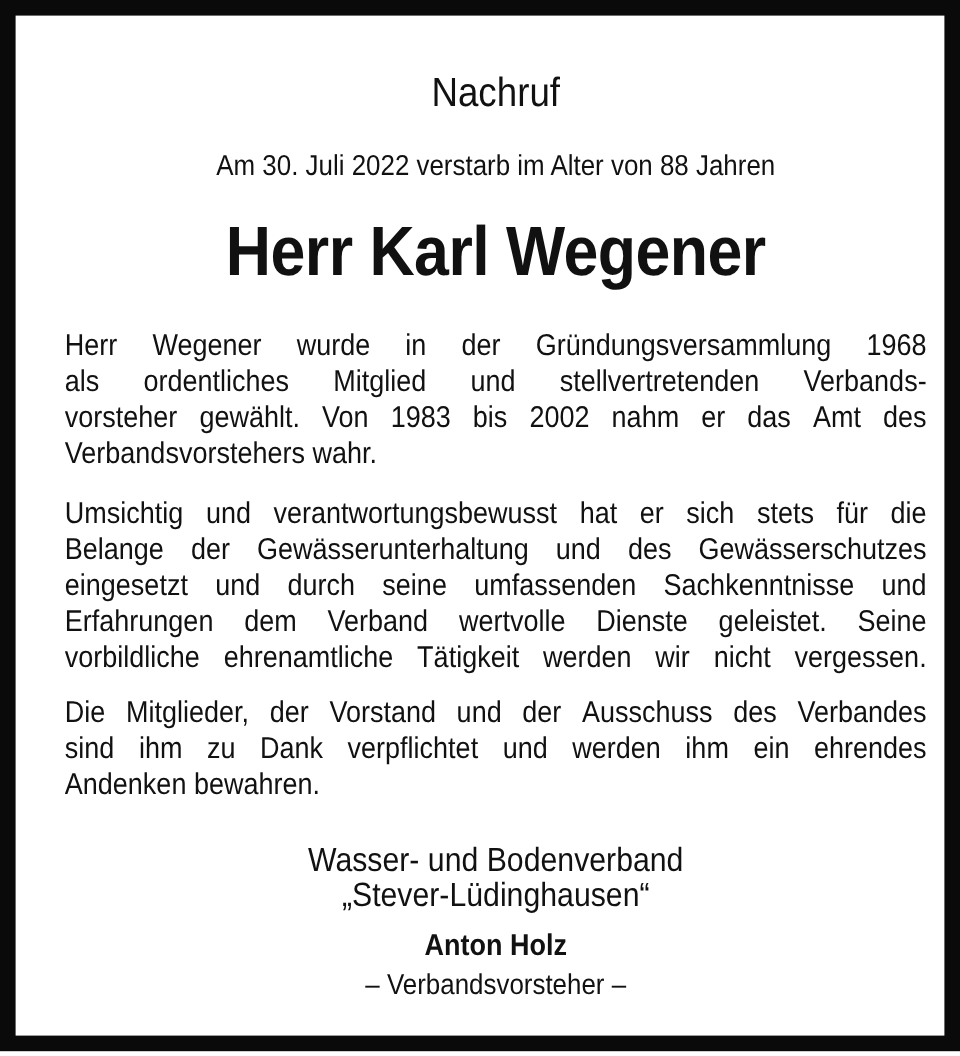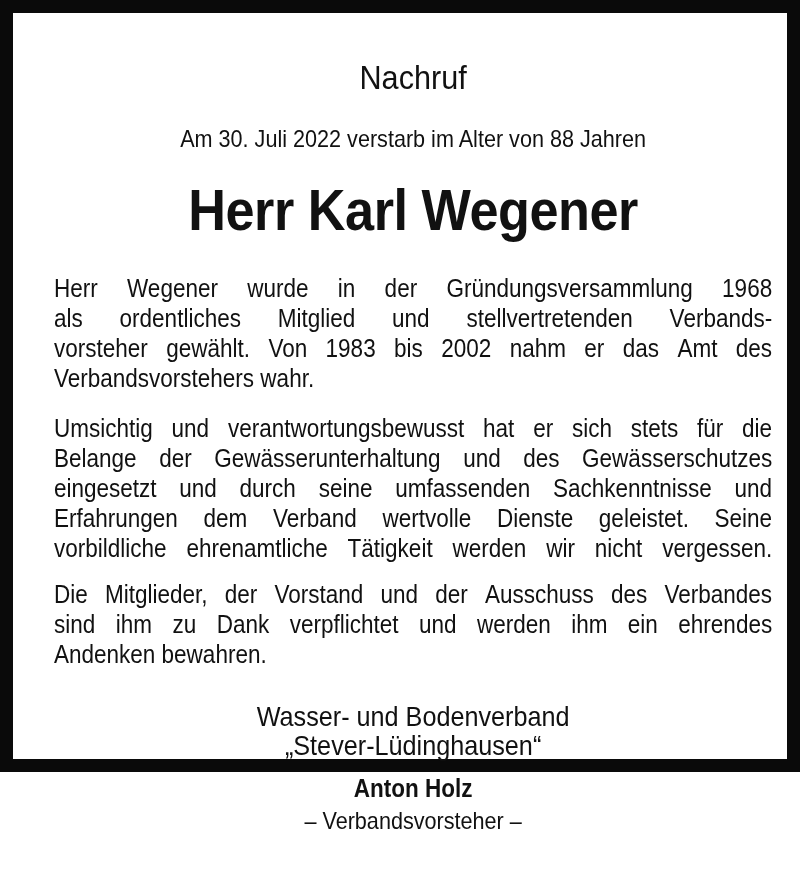--- a/index.html
+++ b/index.html
@@ -1,19 +1,19 @@
 <!DOCTYPE html>
 <html><head>
 <meta charset="utf-8">
 <style>
   html, body { margin: 0; padding: 0; background: #ffffff; }
   body { width: 800px; height: 880px; overflow: hidden; }
   .frame {
     position: absolute; left: 0; top: 0;
-    width: 800px; height: 772px;
+    width: 800px; height: 876px;
     box-sizing: border-box;
     border: 13px solid #0a0a0a;
     background: #ffffff;
   }
   .scaler {
     position: absolute;
     left: 41px; top: 0;
     width: 798px;              
     transform-origin: 0 0;
     transform: scaleX(0.9);

